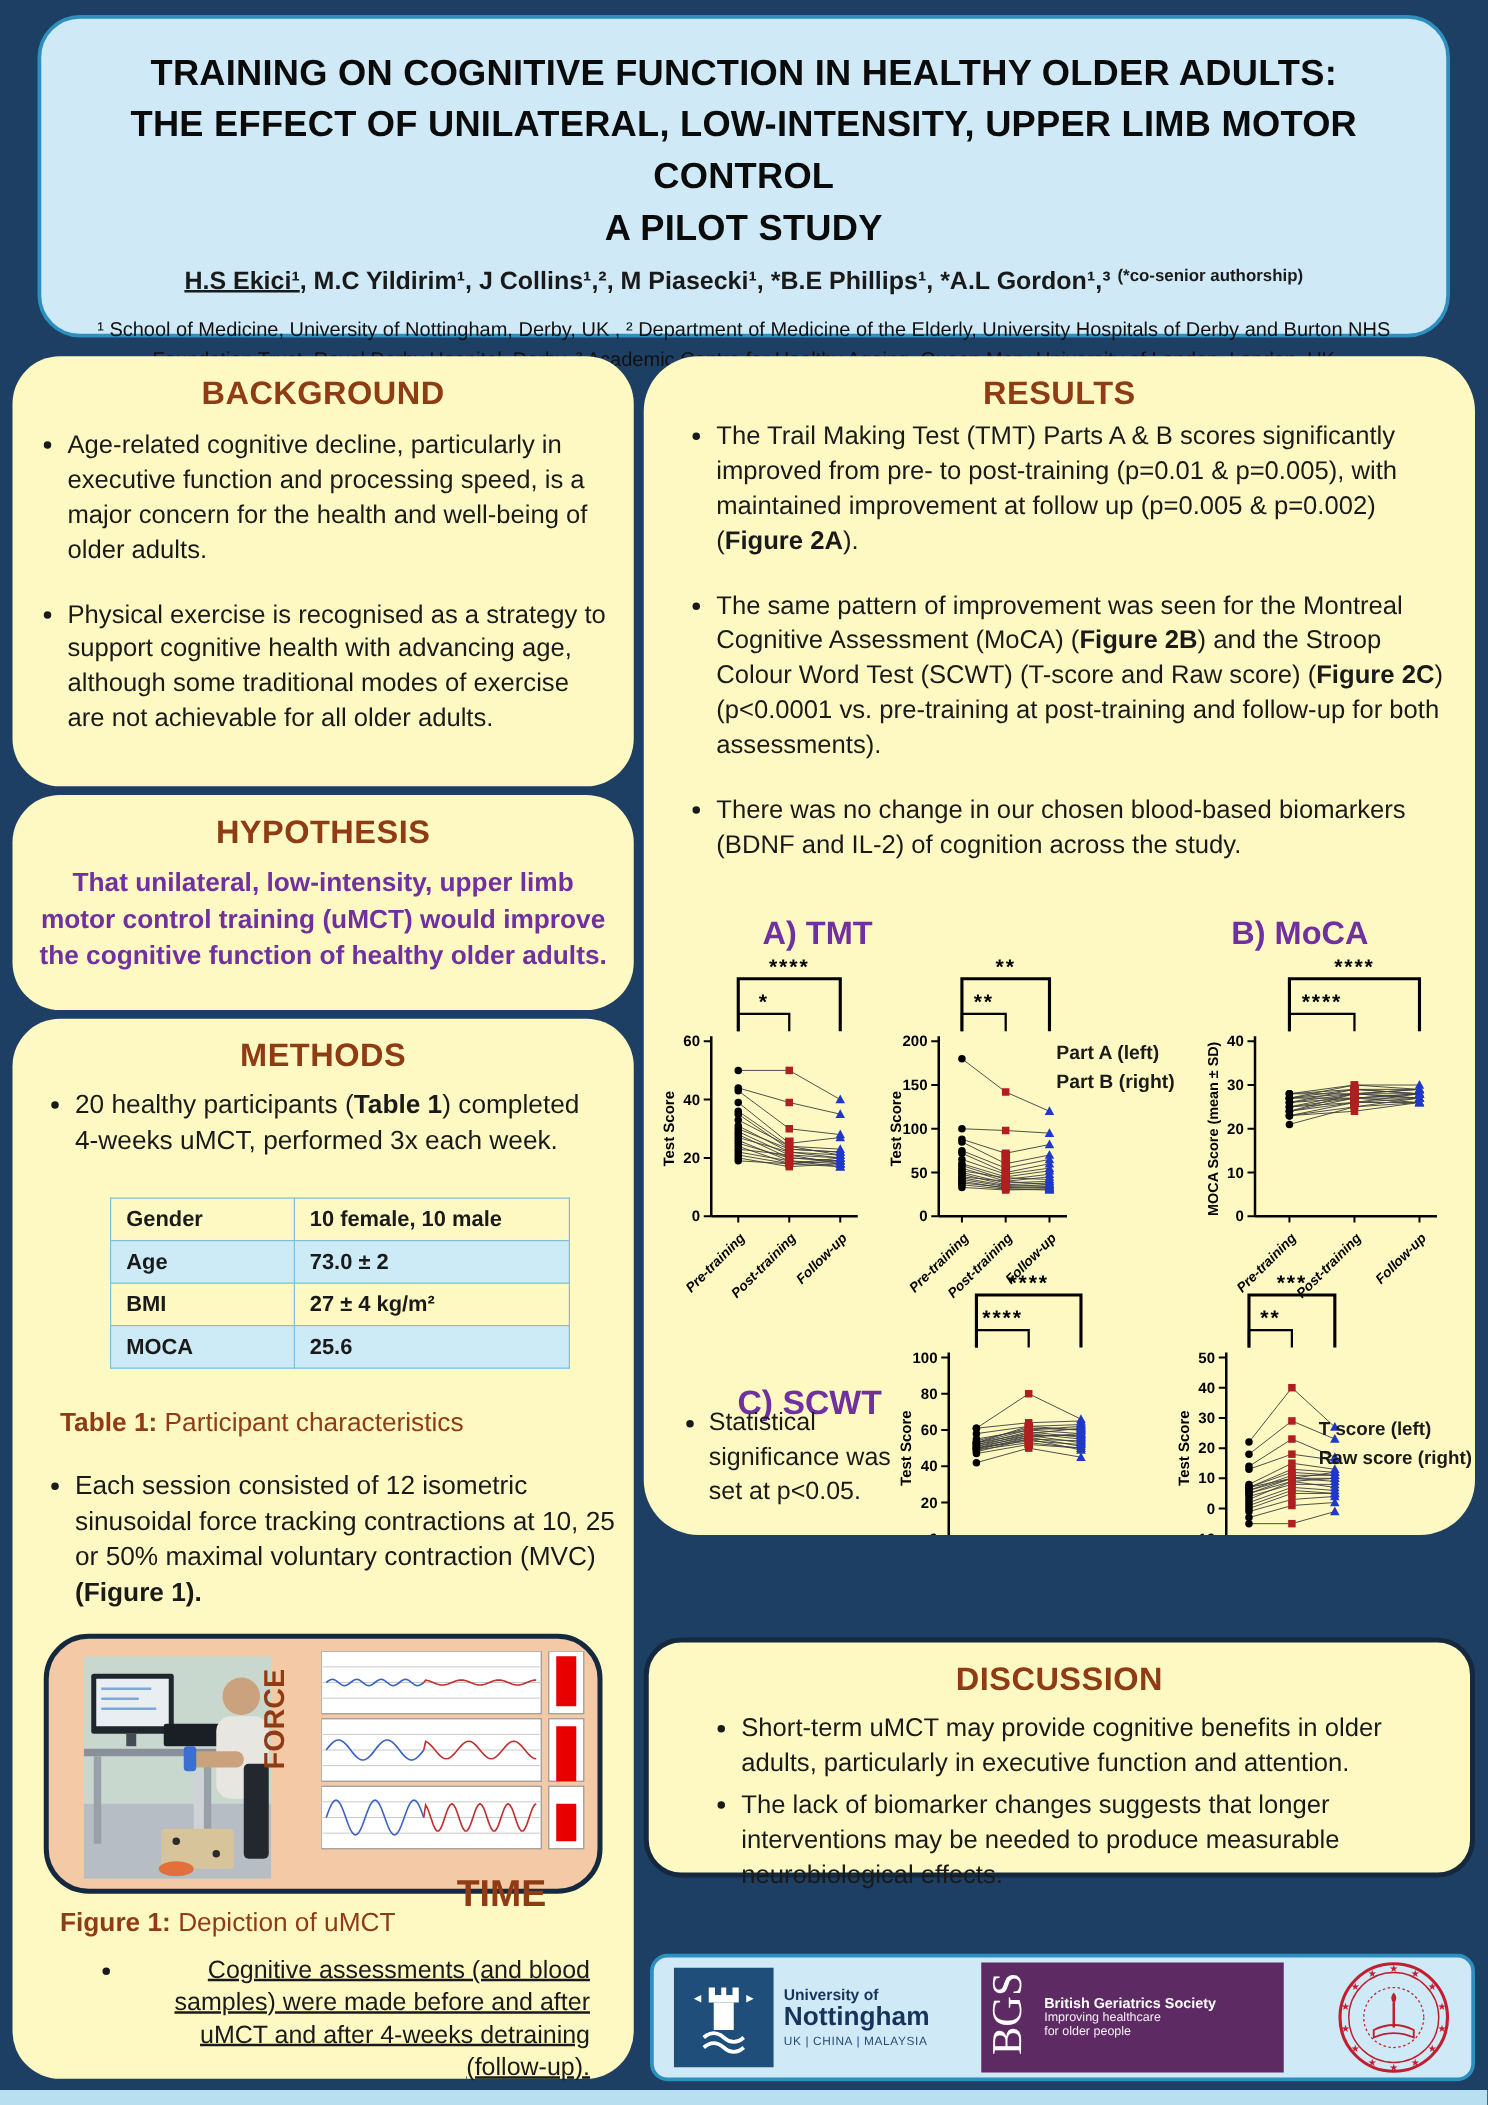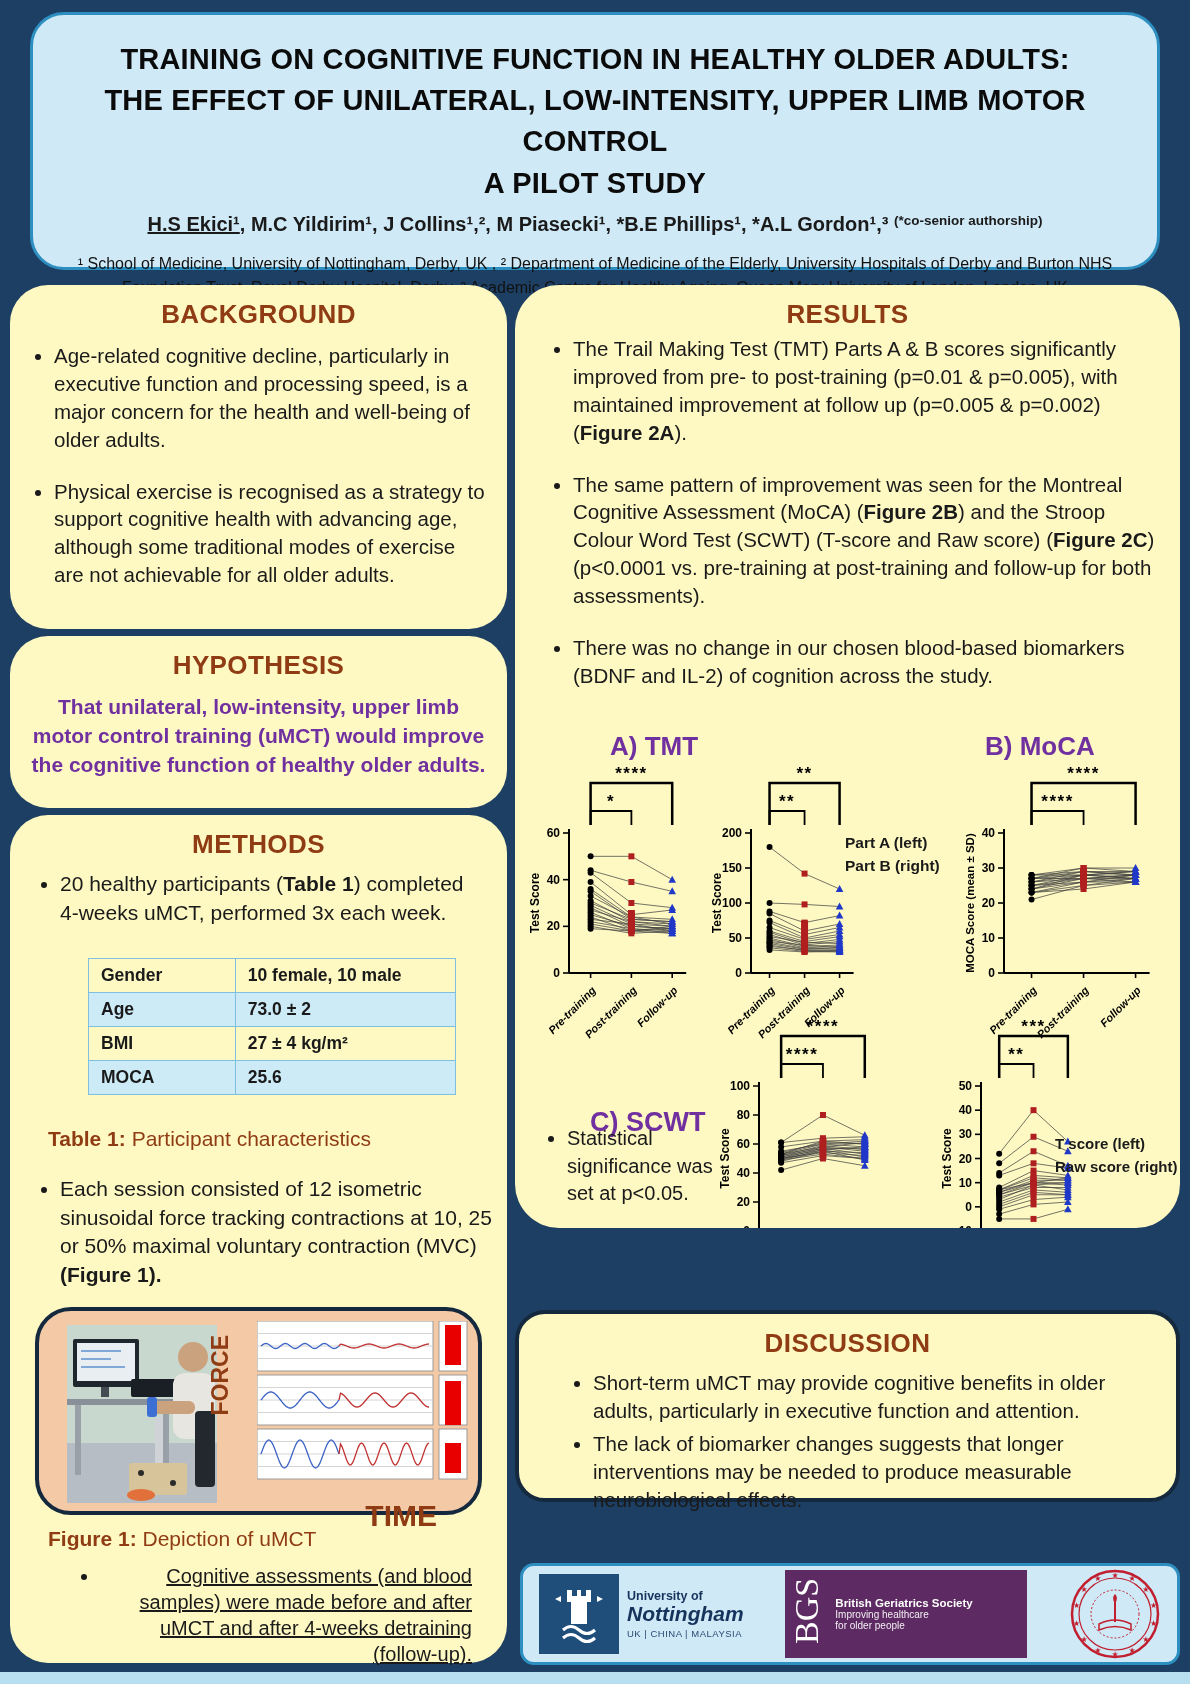--- a/index.html
+++ b/index.html
@@ -58,21 +58,21 @@
   
   .disc-box{left:515px;top:1310px;width:665px;height:192px;border:4px solid var(--dark);border-radius:30px;}
   .disc-box ul{margin:10px 20px 0 44px;font-size:20.5px;}
   .disc-box ul li{margin-bottom:8px;line-height:1.35;}
   
   .logo-strip{left:520px;top:1563px;width:660px;height:102px;background:var(--lblue);
               border:3px solid var(--hdr-border);border-radius:14px;display:flex;align-items:center;
               justify-content:space-between;padding:0 16px;}
   .uon{display:flex;align-items:center;gap:8px;}
   .uon-text .l1{font-size:12.5px;font-weight:bold;color:#16335c;}
-  .uon-text .l2{font-size:21px;font-weight:bold;color:#16335c;line-height:1;font-style:italic;}
+  .uon-text .l2{font-size:21px;font-weight:bold;color:#16335c;line-height:1;}
   .uon-text .l3{font-size:9.5px;color:#2a4a73;margin-top:4px;letter-spacing:.5px;}
   .bgs{width:242px;height:88px;background:#5e2a63;color:#fff;display:flex;align-items:center;position:relative;}
   .bgs-abbr{font-family:"Liberation Serif",serif;font-size:34px;transform:rotate(-90deg);width:60px;text-align:center;margin-left:-8px;}
   .bgs-text{margin-left:-2px;}
   .bgs-text .l1{font-size:11.5px;font-weight:bold;}
   .bgs-text .l2,.bgs-text .l3{font-size:10px;opacity:.92;}
   .bottom-strip{left:0;top:1672px;width:1190px;height:12px;background:#b8dff0;}
   b{font-weight:bold;}
 </style>
 </head>

